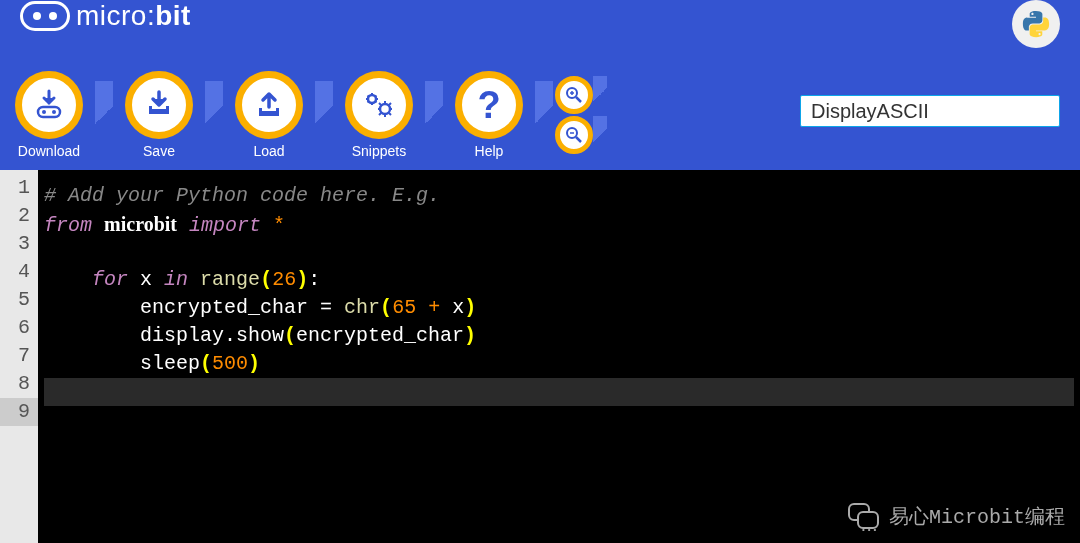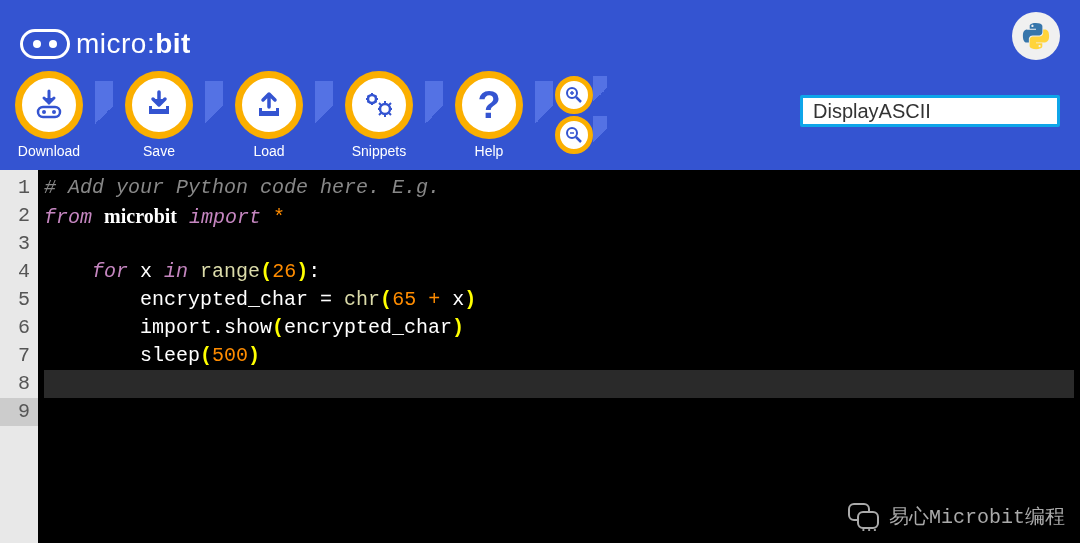--- a/index.html
+++ b/index.html
@@ -1,43 +1,43 @@
 <!DOCTYPE html>
 <html><head>
 <meta charset="utf-8">
 <style>
 * { margin: 0; padding: 0; box-sizing: border-box; }
 body { font-family: Arial, sans-serif; width: 1080px; height: 543px; overflow: hidden; background: #000; }
 
-.header { background: #3454d1; height: 60px; display: flex; align-items: flex-end; padding: 0 20px; justify-content: space-between; }
+.header { background: #3454d1; height: 60px; display: flex; align-items: flex-start; padding: 0 20px; justify-content: space-between; }
 .logo { display: flex; align-items: center; gap: 6px; }
 .logo-icon { width: 50px; height: 30px; border: 3px solid #fff; border-radius: 15px; position: relative; display: flex; align-items: center; justify-content: center; gap: 8px; }
 .logo-icon::before, .logo-icon::after { content: ''; width: 8px; height: 8px; background: #fff; border-radius: 50%; }
 .logo-text { color: #fff; font-size: 28px; font-weight: 300; letter-spacing: 0.5px; }
 .logo-text b { font-weight: 700; }
 .python-badge { width: 48px; height: 48px; background: #f0f0f0; border-radius: 50%; display: flex; align-items: center; justify-content: center; }
 
 .toolbar { background: #3454d1; height: 110px; display: flex; align-items: center; padding: 0 15px; position: relative; }
 .tool-btn { display: flex; flex-direction: column; align-items: center; margin-right: 30px; cursor: pointer; }
 .tool-circle { width: 68px; height: 68px; border-radius: 50%; background: #fff; border: 7px solid #fbaf00; display: flex; align-items: center; justify-content: center; color: #3454d1; font-size: 28px; position: relative; }
 .tool-label { color: #fff; font-size: 14px; margin-top: 4px; font-weight: 500; }
 .divider-flag { width: 18px; height: 68px; background: linear-gradient(135deg, #5472e4 50%, #3454d1 50%); margin-right: 12px; margin-left: -18px; }
 
 .zoom-group { display: flex; flex-direction: column; gap: 2px; margin-left: -10px; }
 .zoom-btn { width: 38px; height: 38px; border-radius: 50%; background: #fff; border: 5px solid #fbaf00; display: flex; align-items: center; justify-content: center; color: #3454d1; font-size: 14px; cursor: pointer; }
 .zoom-flag { width: 14px; height: 38px; background: linear-gradient(135deg, #5472e4 50%, #3454d1 50%); }
 .zoom-row { display: flex; align-items: center; }
 
-.filename-input { position: absolute; right: 20px; top: 35px; width: 260px; height: 32px; border: 3px solid #0ea5e9; background: #fff; padding: 0 10px; font-size: 20px; color: #333; border-radius: 2px; }
+.filename-input { position: absolute; right: 20px; top: 35px; width: 260px; height: 32px; border: 1px solid #0ea5e9; background: #fff; padding: 0 10px; font-size: 20px; color: #333; border-radius: 2px; }
 
 .editor { display: flex; height: 373px; background: #000; }
 .gutter { background: #e8e8e8; width: 38px; padding-top: 4px; }
 .line-num { text-align: right; padding-right: 8px; color: #555; font-family: 'Courier New', monospace; font-size: 20px; line-height: 28px; }
 .line-num.active { background: #ccc; }
-.code { flex: 1; background: #000; padding: 4px 6px; font-family: 'Courier New', monospace; font-size: 20px; line-height: 28px; color: #ddd; position: relative; }
+.code { flex: 1; background: #000; padding: 12px 6px; font-family: 'Courier New', monospace; font-size: 20px; line-height: 28px; color: #ddd; position: relative; }
 .code-line { white-space: pre; height: 28px; }
 .active-line { background: #2a2a2a; }
 .c-comment { color: #888; font-style: italic; }
 .c-keyword { color: #c586c0; font-style: italic; }
 .c-module { color: #fff; font-weight: bold; font-family: Liberation Serif, serif; }
 .c-bool { color: #569cd6; font-style: italic; }
 .c-var { color: #fff; }
 .c-func { color: #fff; }
 .c-builtin { color: #dcdcaa; }
 .c-number { color: #ff8c00; }
@@ -161,21 +161,21 @@
     <div class="line-num">7</div>
     <div class="line-num">8</div>
     <div class="line-num active">9</div>
   </div>
   <div class="code">
     <div class="code-line"><span class="c-comment"># Add your Python code here. E.g.</span></div>
     <div class="code-line"><span class="c-keyword">from</span> <span class="c-module">microbit</span> <span class="c-keyword">import</span> <span class="c-op">*</span></div>
     <div class="code-line"></div>
     <div class="code-line">    <span class="c-keyword">for</span> <span class="c-var">x</span> <span class="c-keyword">in</span> <span class="c-builtin">range</span><span class="c-paren">(</span><span class="c-number">26</span><span class="c-paren">)</span><span class="c-var">:</span></div>
     <div class="code-line">        <span class="c-var">encrypted_char</span> <span class="c-eq">=</span> <span class="c-builtin">chr</span><span class="c-paren">(</span><span class="c-number">65</span> <span class="c-op">+</span> <span class="c-var">x</span><span class="c-paren">)</span></div>
-    <div class="code-line">        <span class="c-func">import.show</span><span class="c-paren">(</span><span class="c-var">encrypted_char</span><span class="c-paren">)</span></div>
+    <div class="code-line">        <span class="c-func">display.show</span><span class="c-paren">(</span><span class="c-var">encrypted_char</span><span class="c-paren">)</span></div>
     <div class="code-line">        <span class="c-func">sleep</span><span class="c-paren">(</span><span class="c-number">500</span><span class="c-paren">)</span></div>
     <div class="code-line active-line"></div>
     <div class="watermark">
       <div class="wm-icon">
         <div class="wm-bubble wm-b1"></div>
         <div class="wm-bubble wm-b2"></div>
         <div class="wm-dots">•••</div>
       </div>
       <span>易心Microbit编程</span>
     </div>

